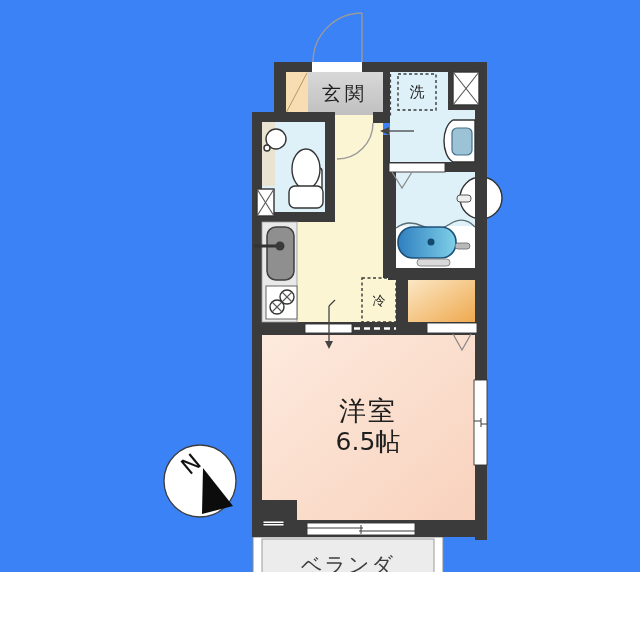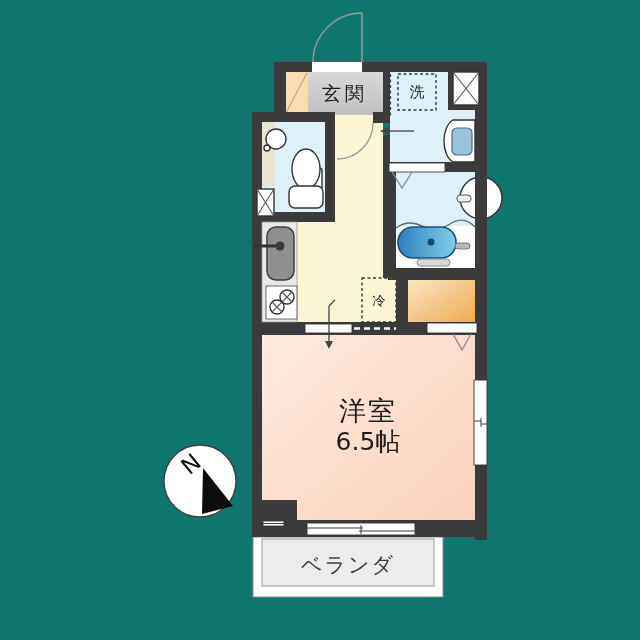--- a/index.html
+++ b/index.html
@@ -1,16 +1,16 @@
 <!DOCTYPE html>
 <html><head>
 <meta charset="utf-8">
 <style>
   html,body{margin:0;padding:0;background:#fff;}
-  .stage{width:640px;height:640px;position:relative;background:#0f766e;overflow:hidden;}
+  .stage{width:640px;height:572px;position:relative;background:#3b82f6;overflow:hidden;}
   svg{display:block;font-family:"DejaVu Sans","Liberation Sans",sans-serif;}
   .jp{fill:#1e1e1e;}
   .thinline{stroke:#3b3b3b;stroke-width:1;fill:none;}
   .doorline{stroke:#9a9a9a;stroke-width:1.4;fill:none;}
   .fixture{fill:#ffffff;stroke:#333333;stroke-width:1.4;}
   .xline{stroke:#555555;stroke-width:1.1;}
   .vmark{stroke:#8a8a8a;stroke-width:1.3;fill:none;}
   .dashbox{fill:none;stroke:#3a3a3a;stroke-width:1.4;stroke-dasharray:3,2.5;}
   .white{fill:#ffffff;}
   .winframe{fill:#ffffff;stroke:#333333;stroke-width:0.9;}

